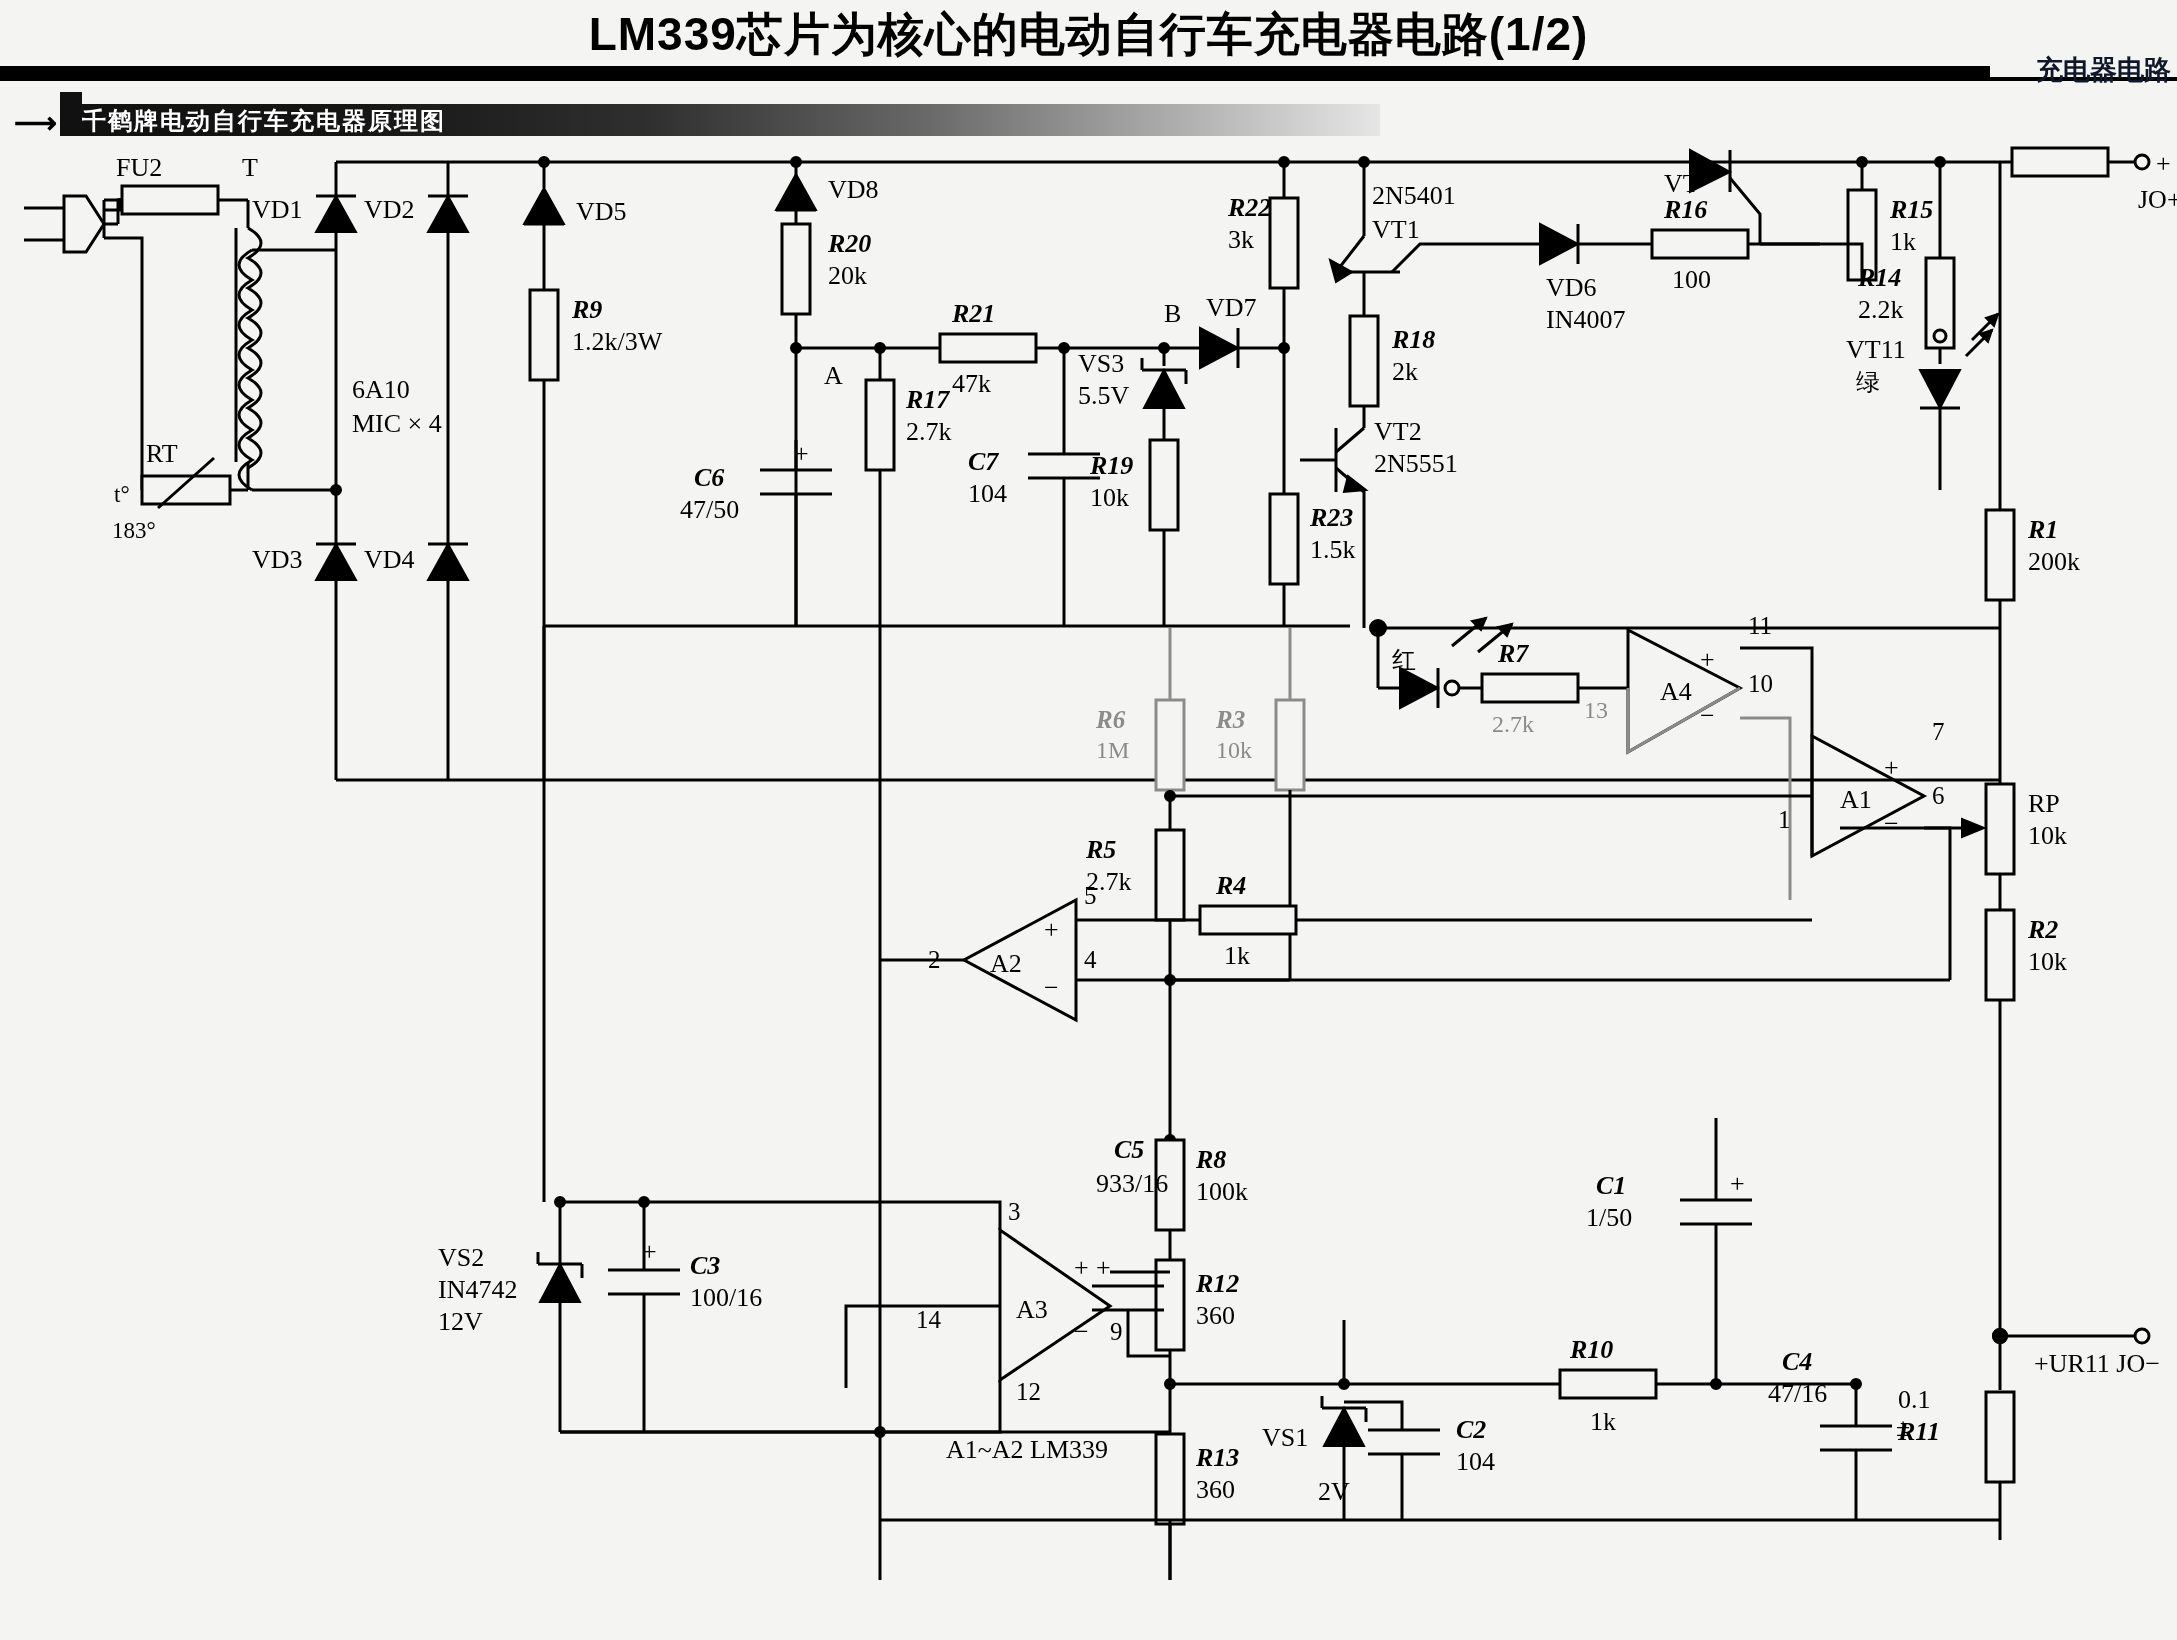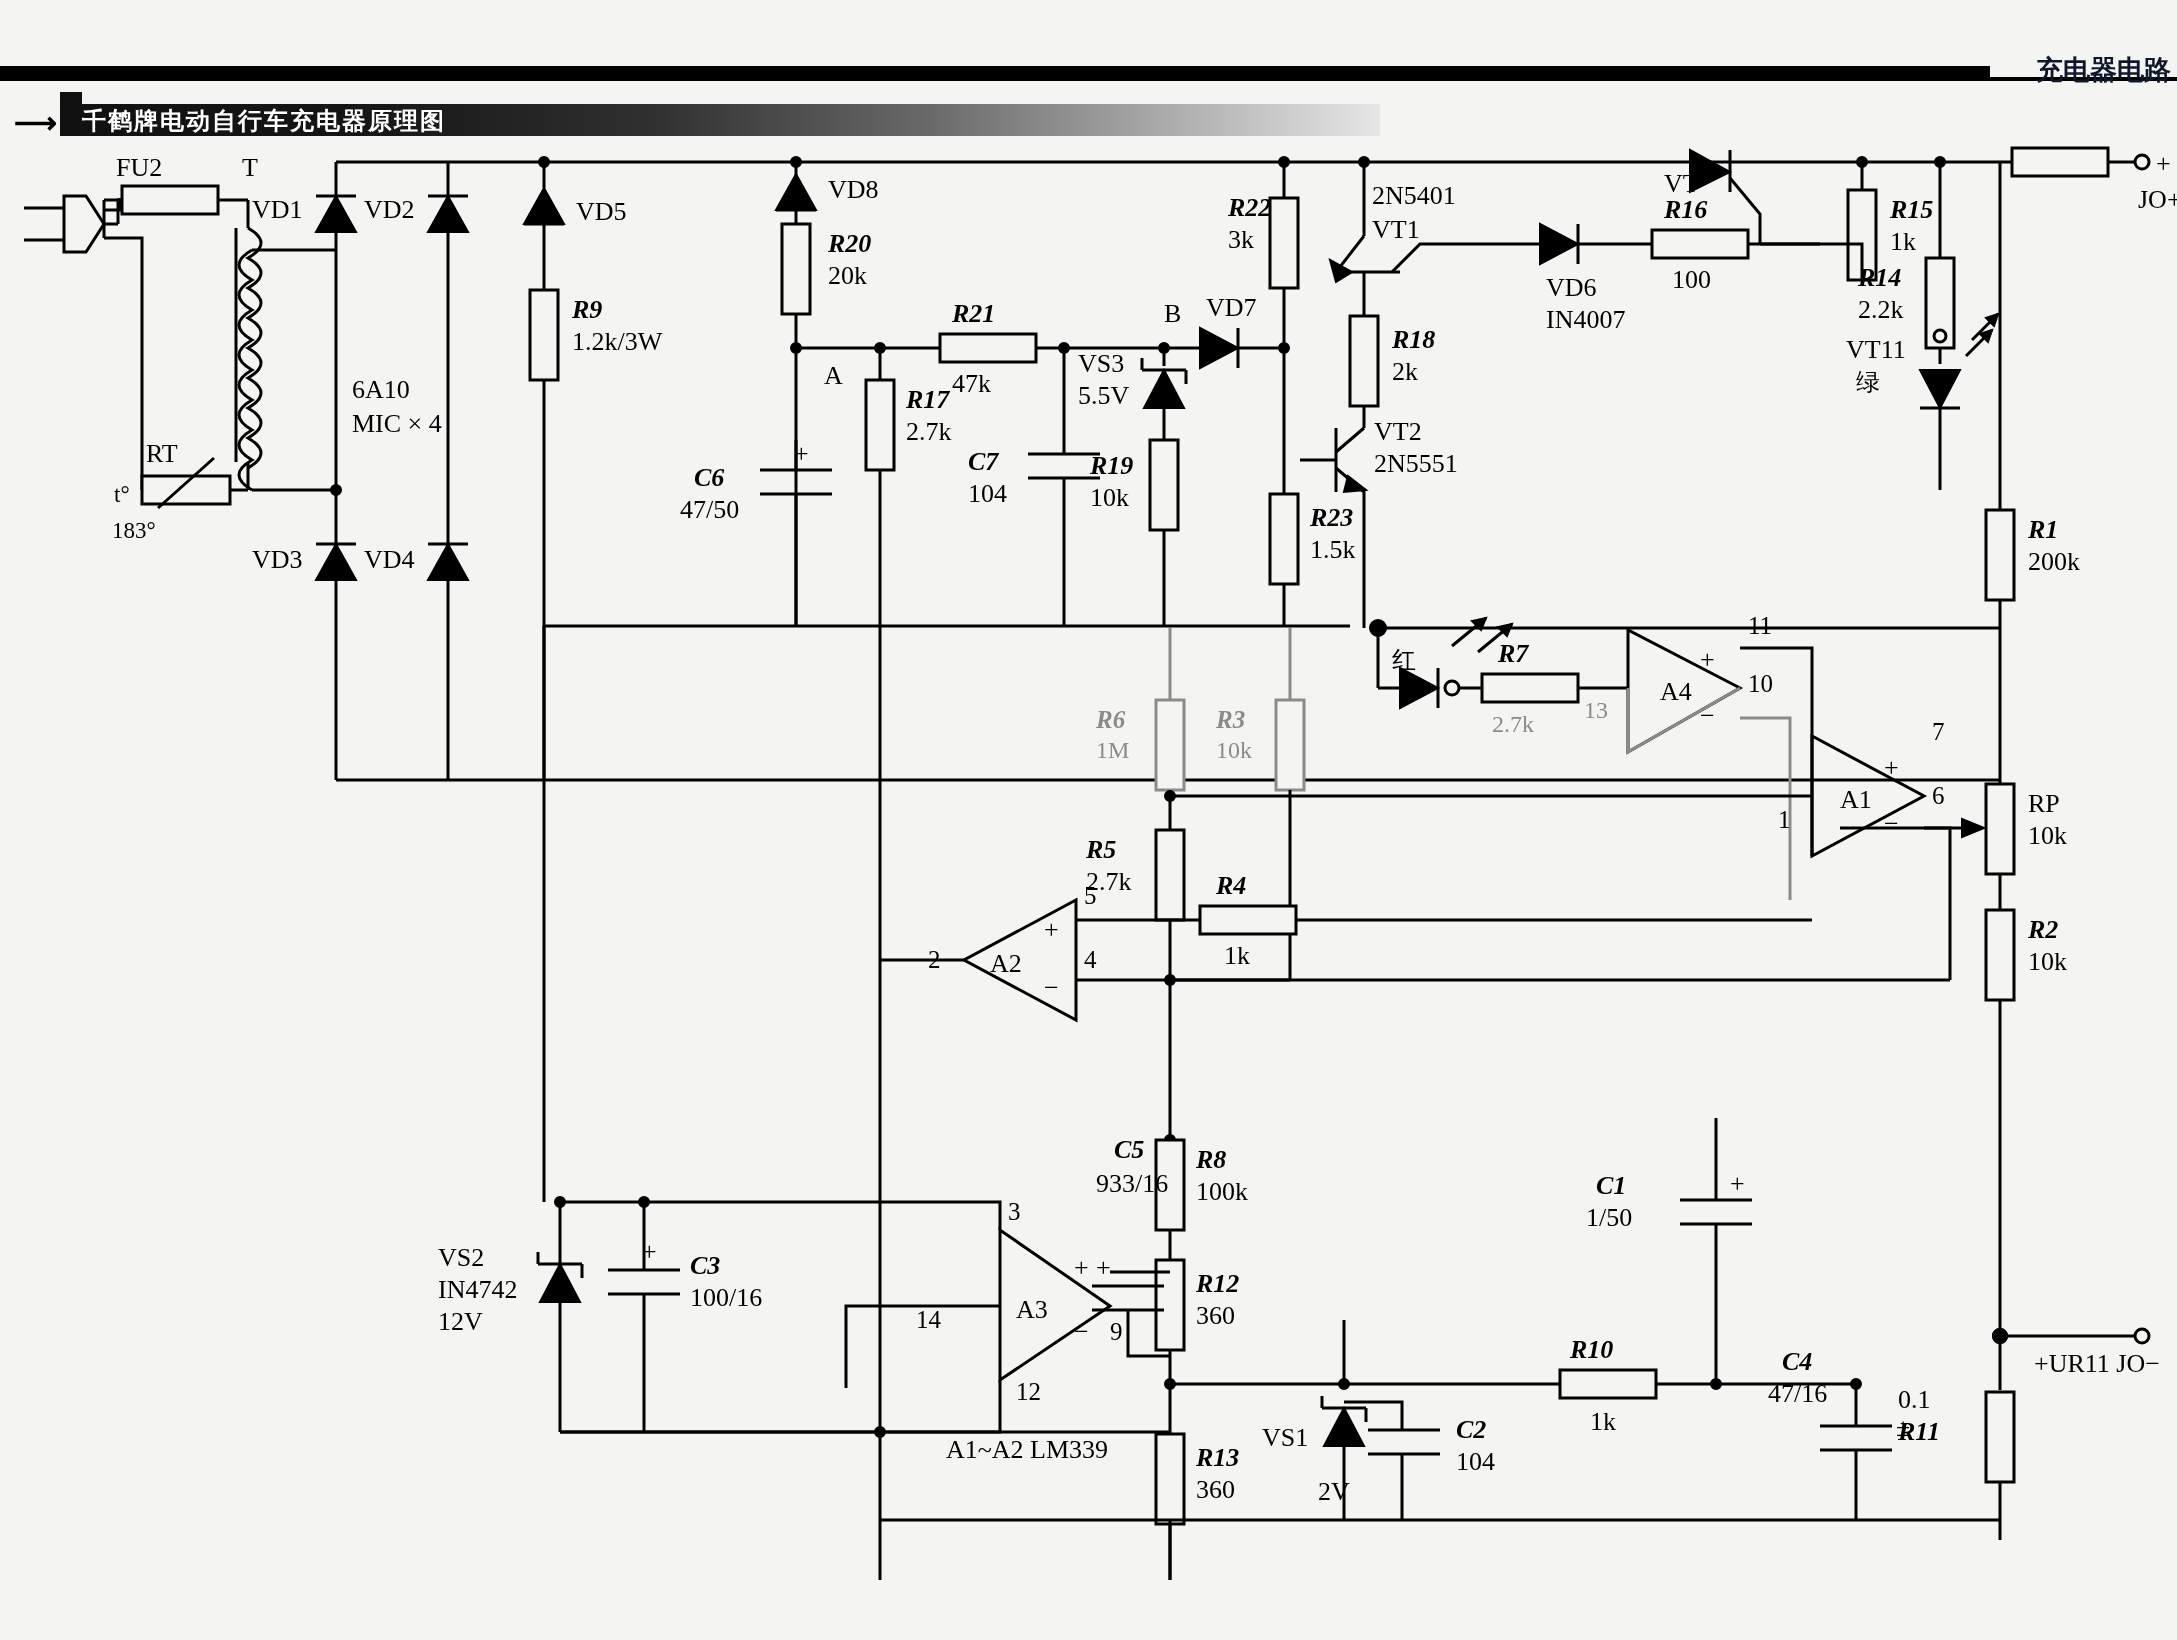--- a/index.html
+++ b/index.html
@@ -50,20 +50,21 @@
   .lblig{font-family:"Liberation Serif",serif;font-size:25px;fill:#8b8b8b;font-style:italic;font-weight:bold;}
   .pin{font-family:"Liberation Serif",serif;font-size:25px;fill:#000;}
   .sm{font-family:"Liberation Serif",serif;font-size:23px;fill:#000;}
   .cn{font-family:"Liberation Sans",sans-serif;font-size:24px;fill:#000;}
 </style>
 </head>
 <body>
 
 <div id="page">
 
+  <div id="title">LM339芯片为核心的电动自行车充电器电路(1/2)</div>
   <div id="title-rule"></div>
   <div id="title-rule2"></div>
   <div id="corner-label">充电器电路</div>
 
   <div id="sub-arrow">⟶</div>
   <div id="sub-tick"></div>
   <div id="subtitle-bar"></div>
   <div id="subtitle-text">千鹤牌电动自行车充电器原理图</div>
 
   <div id="schematic">

